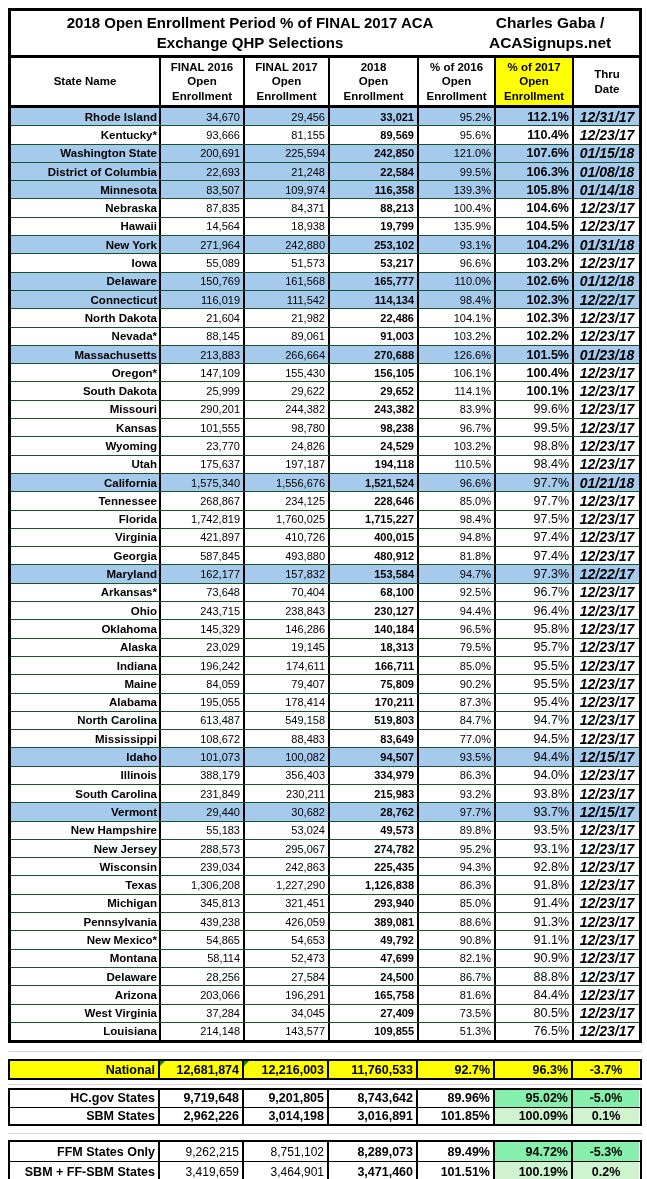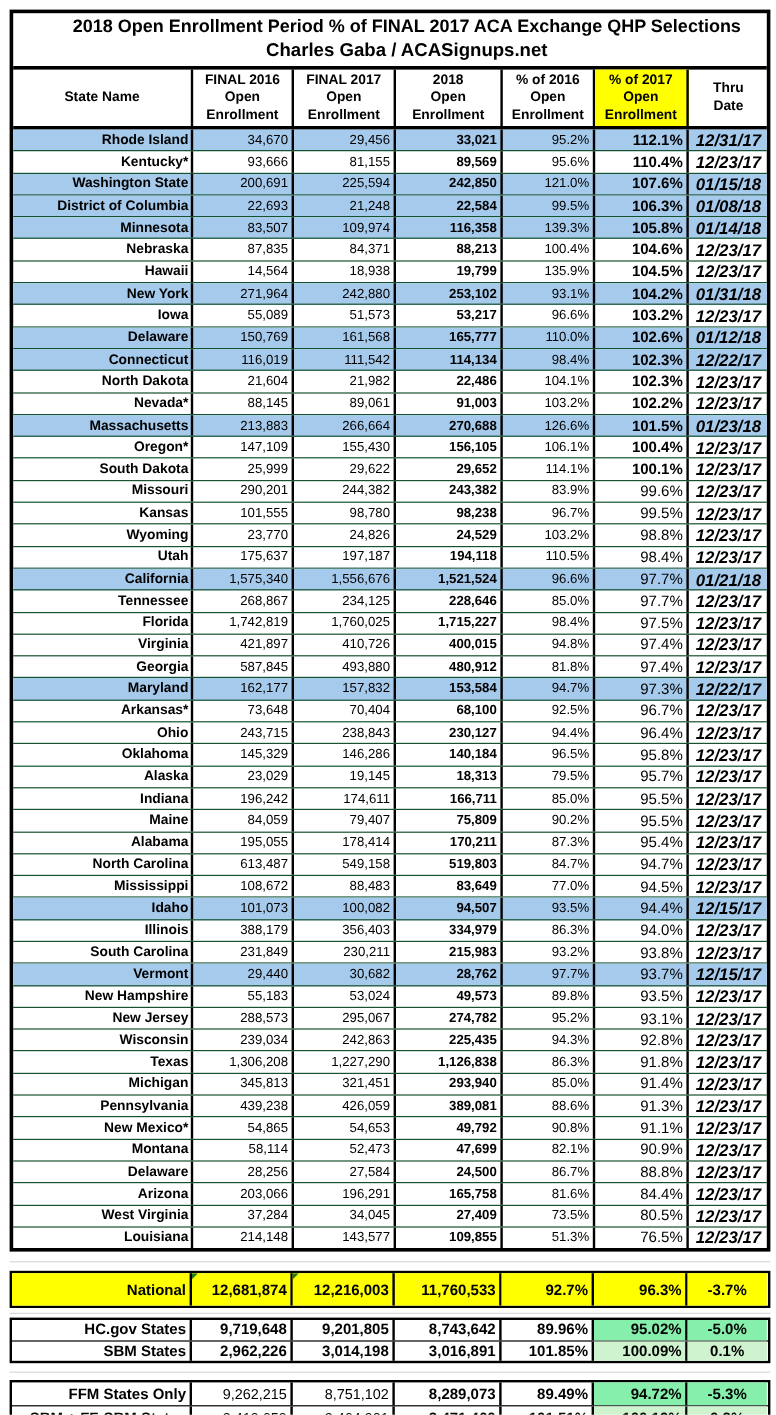--- a/index.html
+++ b/index.html
@@ -13,21 +13,21 @@
   .sub{border:2px solid #000;}
   
   .row{display:grid;grid-template-columns:150px 84px 85px 89px 77px 78px 66px;}
   .cell{
     display:flex;align-items:center;box-sizing:border-box;overflow:hidden;
     border-right:2px solid #000;white-space:nowrap;
   }
   .cell:last-child{border-right:none;}
   
   .titlebox{
-    height:44px;border-bottom:3px solid #000;display:flex;flex-direction:column;
+    height:44px;border-bottom:3px solid #000;display:flex;
     align-items:center;justify-content:center;text-align:center;padding-left:28px;
   }
   .t1{font-weight:bold;font-size:15px;line-height:1.35;}
   .t2{font-weight:bold;font-size:15.5px;line-height:1.3;}
   
   .hdr{height:47px;border-bottom:3px solid #000;}
   .hdr .cell{justify-content:center;text-align:center;font-weight:bold;font-size:11.5px;line-height:1.22;flex-direction:column;}
   .hdr .yel{background:#FFFF00;}
   
   .drow{height:17.3px;border-bottom:1px solid #14532d;}
@@ -41,21 +41,21 @@
   .thru{justify-content:center;font-style:italic;font-size:14px;font-weight:bold;}
   
   .gap{width:634px;background:linear-gradient(#d8d8d8,#d8d8d8) no-repeat center/100% 1px;}
   
   .srow .cell{font-weight:bold;font-size:12.5px;}
   .srow{border-bottom:1px solid #000;}
   .srow:last-child{border-bottom:none;}
   .s-label{justify-content:flex-end;padding-right:3px;}
   .s-num{justify-content:flex-end;padding-right:3px;}
   .s-delta{justify-content:center;}
-  .h17{height:27px;} .h16{height:16.5px;} .h19{height:19px;}
+  .h17{height:17px;} .h16{height:16.5px;} .h19{height:19px;}
   .bg-yellow{background:#FFFF00;}
   .bg-pink{background:#86efac;}
   .bg-green{background:#CFF3CF;}
   .muted{font-weight:normal !important;font-size:12px !important;}
   .tri{position:relative;}
   .tri::before{
     content:"";position:absolute;top:0;left:0;width:0;height:0;
     border-top:5px solid #1e7e1e;border-right:5px solid transparent;
   }
 </style>

